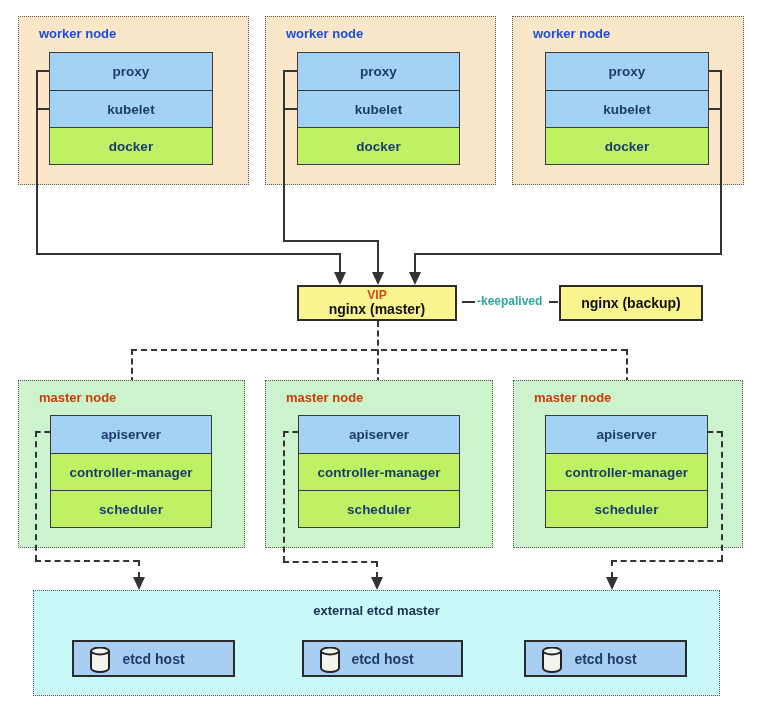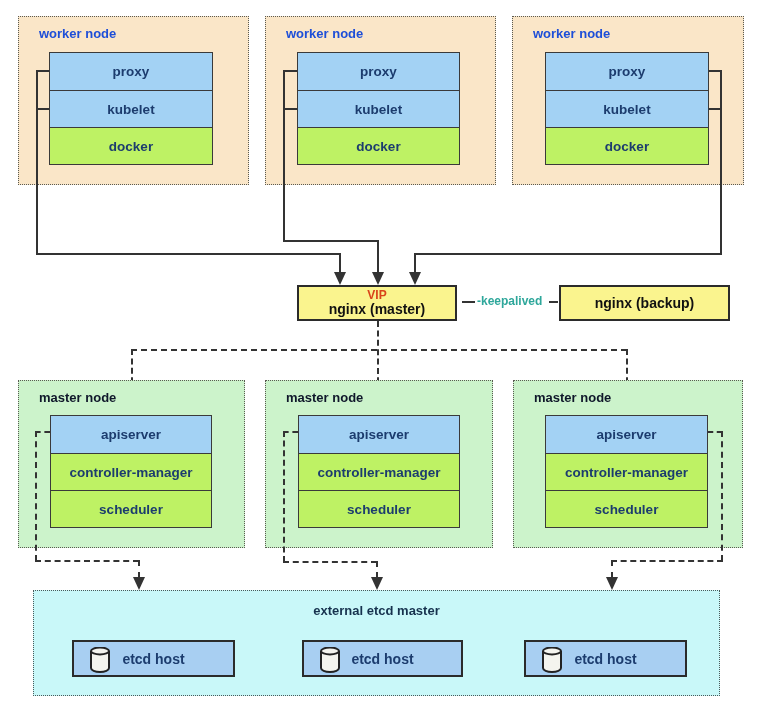--- a/index.html
+++ b/index.html
@@ -4,21 +4,21 @@
 <style>
   html,body{margin:0;padding:0;background:#ffffff;}
   #canvas{position:relative;width:757px;height:720px;background:#ffffff;overflow:hidden;
           font-family:"Liberation Sans", sans-serif;}
 
   
   .node{position:absolute;border:1px dotted #5a5a52;box-sizing:border-box;}
   .worker{background:#fae6c8;}
   .master{background:#ccf3cb;}
   .node-label{position:absolute;left:20px;top:9px;font-weight:bold;font-size:13px;color:#1d4ed8;}
-  .master .node-label{color:#0f172a;}
+  .master .node-label{color:#c2410c;}
 
   
   .stack{position:absolute;border:1px solid #3a3a3a;box-sizing:border-box;background:#fff;}
   .row{height:37px;display:flex;align-items:center;justify-content:center;
        font-weight:bold;font-size:13.5px;color:#1c3c6e;box-sizing:border-box;}
   .row + .row{border-top:1px solid #3a3a3a;}
   .row.mid{background:#a3d2f4;}
   .row.light{background:#bef264;}
 
   
@@ -102,21 +102,21 @@
 
   <div class="nginx" style="left:297px;top:285px;width:160px;height:36px;">
     <div class="vip">VIP</div>
     <div>nginx (master)</div>
   </div>
 
   <div class="hline" style="left:462px;top:301px;width:13px;"></div>
   <div class="keepalived" style="left:477px;top:294px;">-keepalived</div>
   <div class="hline" style="left:549px;top:301px;width:9px;"></div>
 
-  <div class="nginx" style="left:559px;top:285px;width:171px;height:36px;">
+  <div class="nginx" style="left:559px;top:285px;width:144px;height:36px;">
     <div>nginx (backup)</div>
   </div>
 
   <div class="vline dash" style="left:377px;top:321px;height:81px;"></div>
   <div class="hline dash" style="left:131px;top:349px;width:496px;"></div>
   <div class="vline dash" style="left:131px;top:349px;height:53px;"></div>
   <div class="vline dash" style="left:626px;top:349px;height:53px;"></div>
   <div class="arrow-down" style="left:126px;top:401px;"></div>
   <div class="arrow-down" style="left:372px;top:401px;"></div>
   <div class="arrow-down" style="left:621px;top:401px;"></div>

